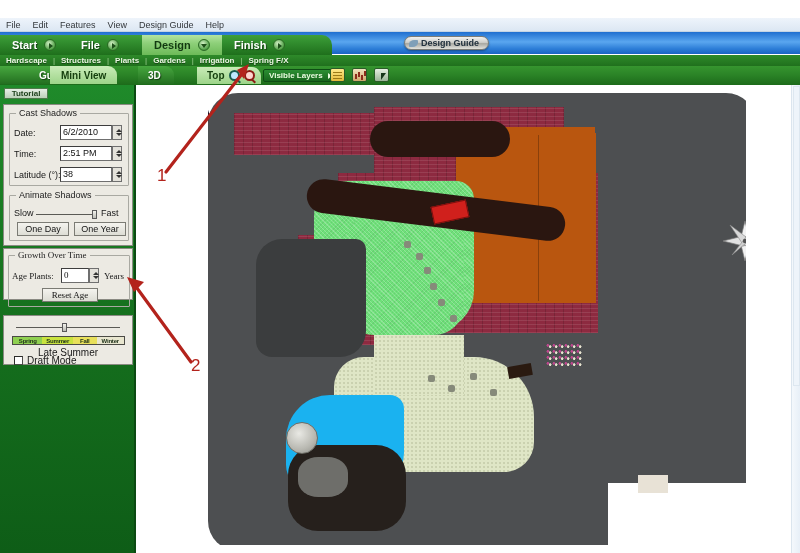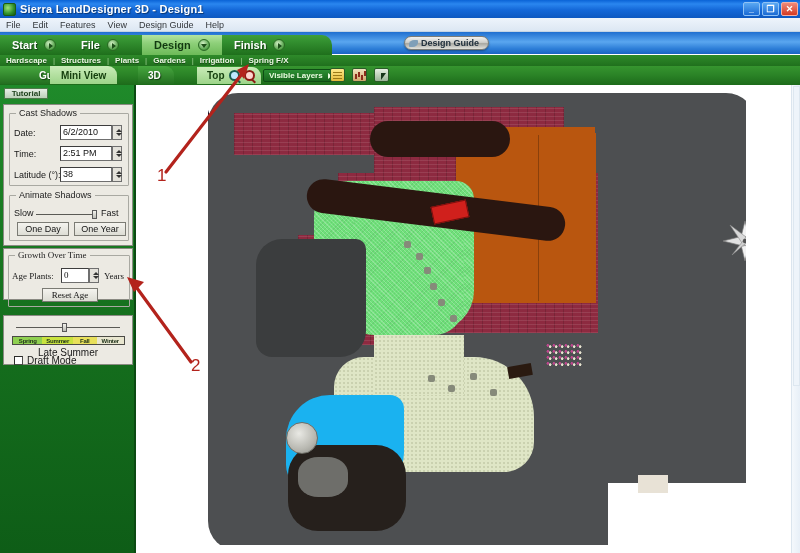--- a/index.html
+++ b/index.html
@@ -287,29 +287,20 @@
     position:absolute; font-size:17px; color:#b3231c;
     font-family:"Liberation Sans", sans-serif;
   }
   svg.anno { position:absolute; left:0; top:0; width:800px; height:553px; pointer-events:none; }
 </style>
 </head>
 <body>
 
 <div id="app">
 
-  <div class="titlebar">
-    <div class="tb-icon"></div>
-    <div class="tb-title">Sierra LandDesigner 3D - Design1</div>
-    <div class="tb-btns">
-      <div class="tb-btn">_</div>
-      <div class="tb-btn">❐</div>
-      <div class="tb-btn close">✕</div>
-    </div>
-  </div>
 
   <div class="menubar">
     <span>File</span>
     <span>Edit</span>
     <span>Features</span>
     <span>View</span>
     <span>Design Guide</span>
     <span>Help</span>
   </div>
 

